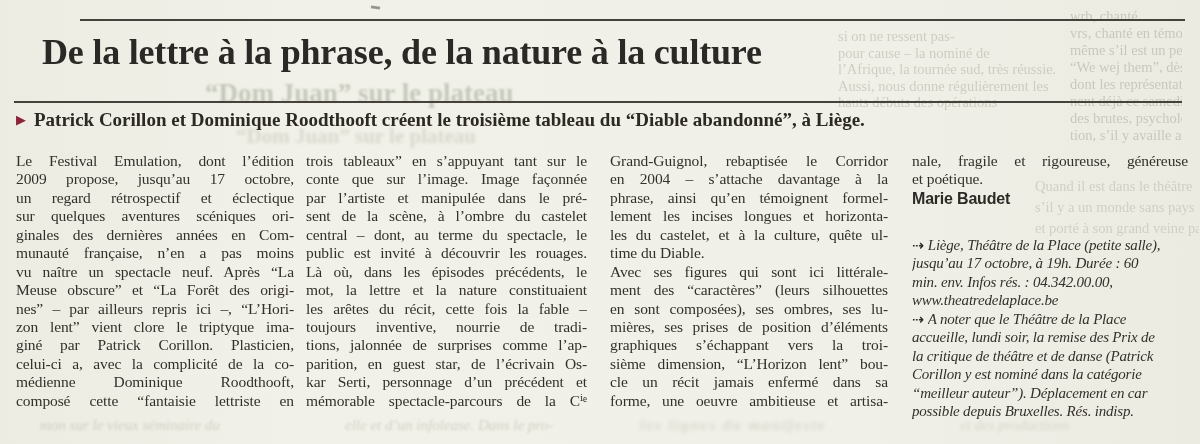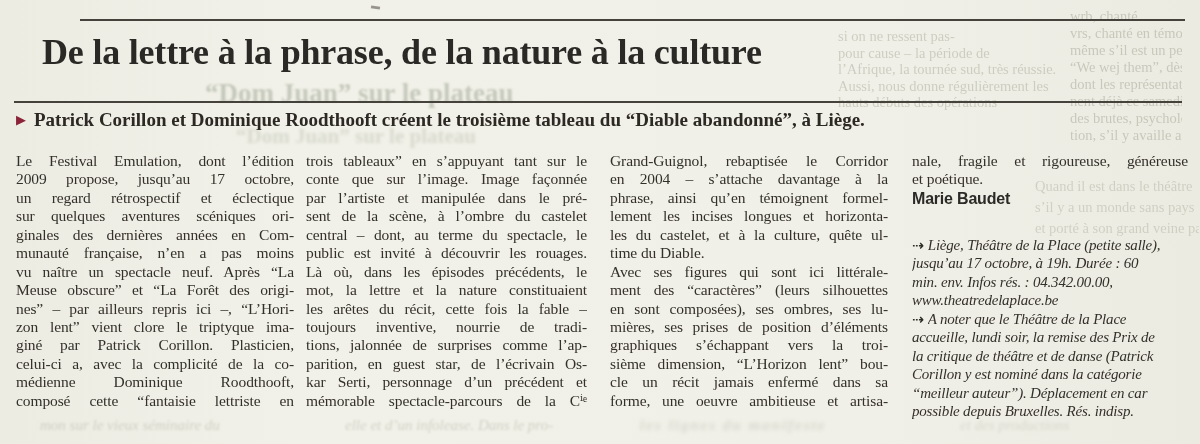--- a/index.html
+++ b/index.html
@@ -85,21 +85,21 @@
 <body>
 
 <div class="page">
 
   <div class="speck"></div>
 
   <div class="ghost ghost-headline">“Dom Juan” sur le plateau</div>
   <div class="ghost ghost-headline-echo">“Dom Juan” sur le plateau</div>
   <div class="ghost ghost-mid">
       <div class="ln">si on ne ressent pas-</div>
-      <div class="ln">pour cause – la période de</div>
+      <div class="ln">pour cause – la nominé de</div>
       <div class="ln">l’Afrique, la tournée sud, très réussie.</div>
       <div class="ln">Aussi, nous donne régulièrement les</div>
       <div class="ln">hauts débuts des opérations</div>
     </div>
   <div class="ghost ghost-right">
       <div class="ln">wrb, chanté</div>
       <div class="ln">vrs, chanté en témoigne l’excellent</div>
       <div class="ln">même s’il est un peu trop long.</div>
       <div class="ln">“We wej them”, dès au KVS, mais</div>
       <div class="ln">dont les représentations se termi-</div>

